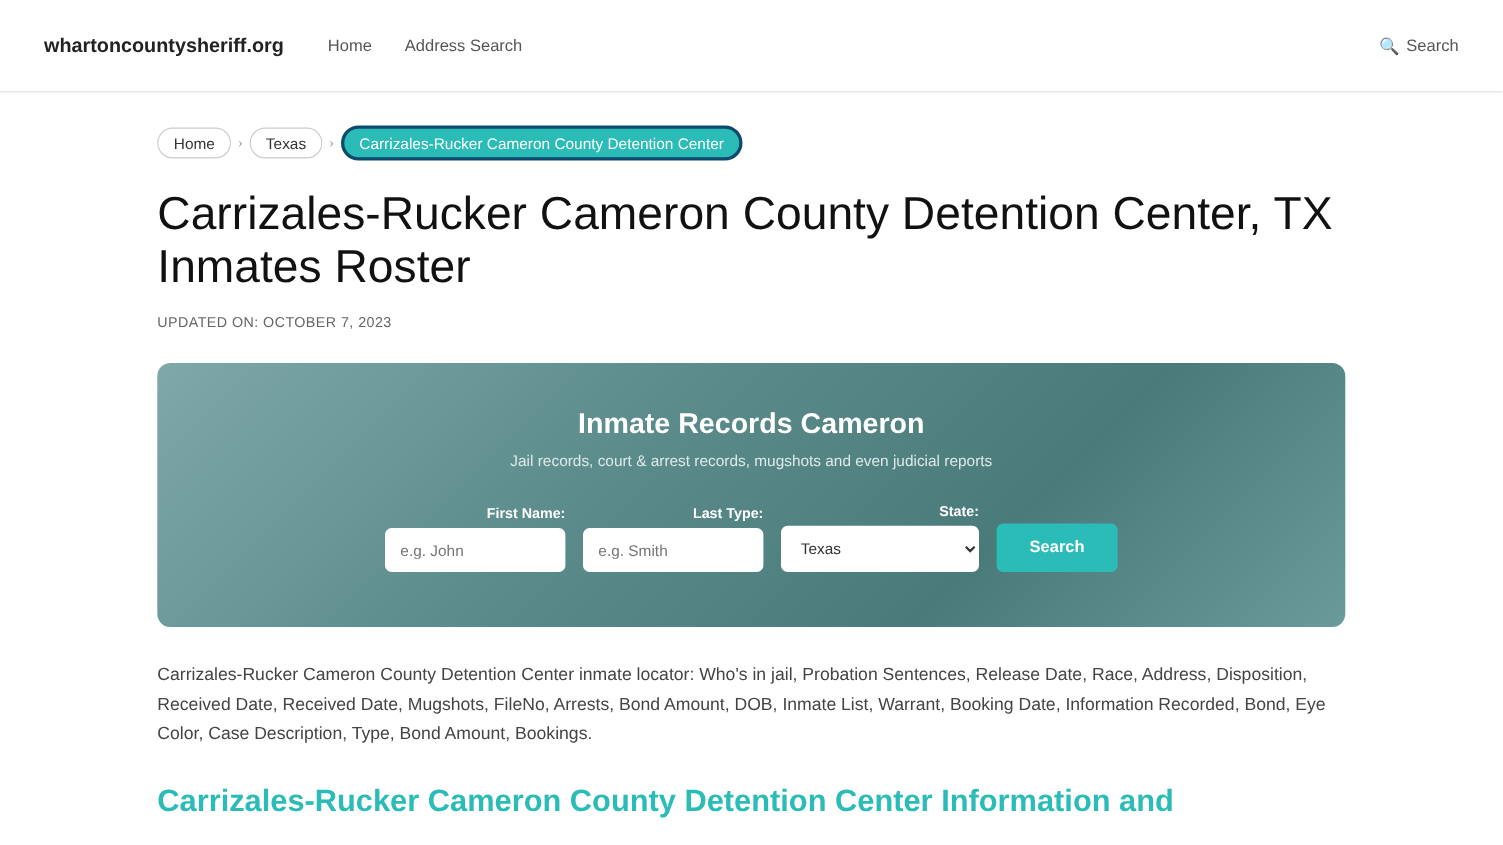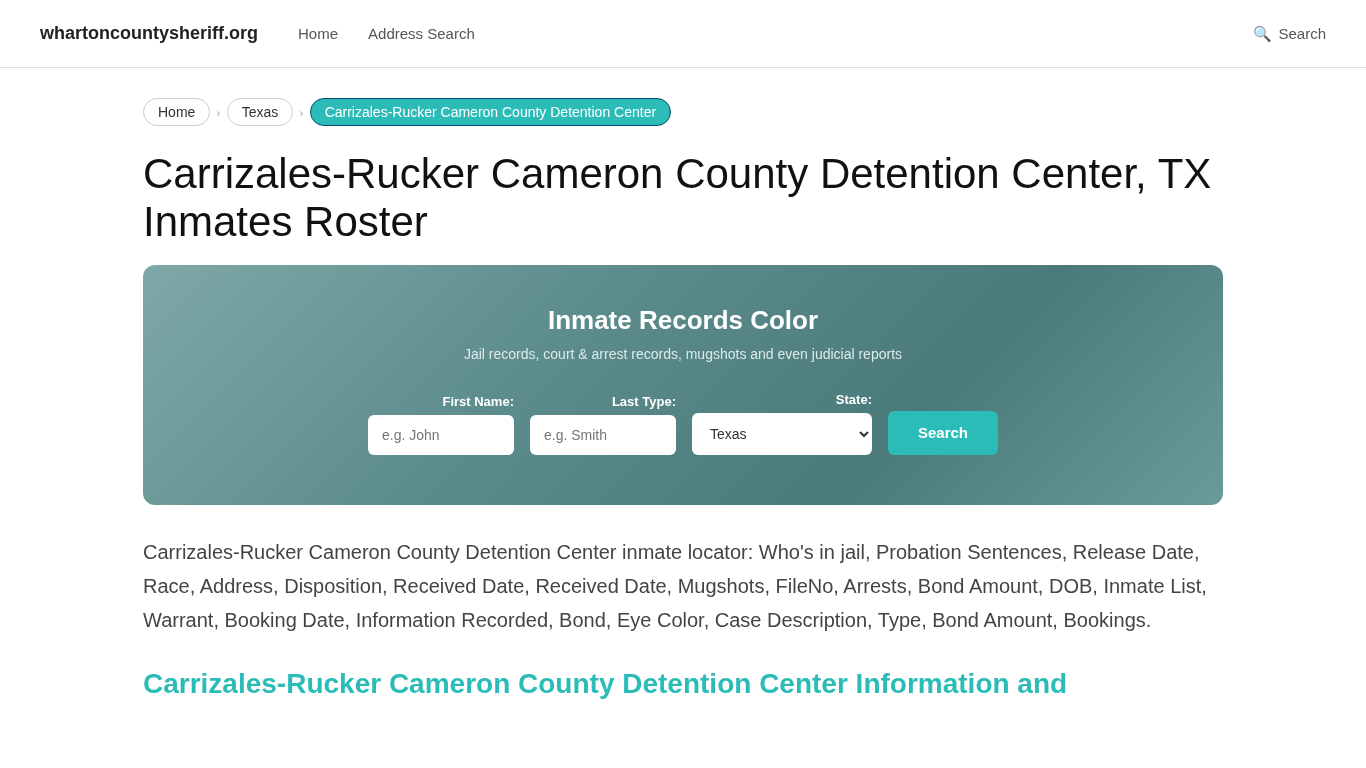--- a/index.html
+++ b/index.html
@@ -3,21 +3,21 @@
   <meta charset="utf-8">
   <style>
     * { box-sizing: border-box; margin: 0; padding: 0; }
     body { font-family: Georgia, 'Times New Roman', serif; background: #fff; color: #222; font-size: 16px; }
 
     
     .navbar {
       background: #fff;
       border-bottom: 1px solid #e0e0e0;
       padding: 0 40px;
-      height: 68px;
+      height: 84px;
       display: flex;
       align-items: center;
       gap: 40px;
     }
     .navbar-brand {
       font-family: Arial, sans-serif;
       font-size: 18px;
       font-weight: 700;
       color: #222;
       text-decoration: none;
@@ -71,21 +71,21 @@
       text-decoration: none;
     }
     .breadcrumb-item.plain {
       border: 1px solid #ccc;
       background: #fff;
       color: #333;
     }
     .breadcrumb-item.active {
       background: #2bbcb8;
       color: #fff;
-      border: 1px solid #0c4a6e;
+      border: 3px solid #0c4a6e;
     }
     .breadcrumb-separator {
       color: #999;
       font-size: 13px;
     }
 
     
     .page-title {
       font-family: Arial, sans-serif;
       font-size: 42px;
@@ -140,21 +140,21 @@
       align-items: flex-end;
       gap: 6px;
     }
     .form-label {
       font-family: Arial, sans-serif;
       font-size: 13px;
       color: #fff;
       font-weight: 600;
     }
     .form-input {
-      width: 146px;
+      width: 164px;
       padding: 12px 14px;
       border: none;
       border-radius: 6px;
       font-size: 14px;
       font-family: Arial, sans-serif;
       color: #666;
       background: #fff;
       outline: none;
     }
     .form-select {
@@ -179,21 +179,21 @@
       font-family: Arial, sans-serif;
       font-weight: 600;
       cursor: pointer;
       height: 44px;
       align-self: flex-end;
     }
 
     
     .description-text {
       font-family: Arial, sans-serif;
-      font-size: 20px;
+      font-size: 16px;
       color: #444;
       line-height: 1.7;
       margin-bottom: 30px;
     }
 
     
     .section-heading {
       font-family: Arial, sans-serif;
       font-size: 28px;
       font-weight: 800;
@@ -223,23 +223,27 @@
   <div class="breadcrumb">
     <a class="breadcrumb-item plain">Home</a>
     <span class="breadcrumb-separator">›</span>
     <a class="breadcrumb-item plain">Texas</a>
     <span class="breadcrumb-separator">›</span>
     <a class="breadcrumb-item active">Carrizales-Rucker Cameron County Detention Center</a>
   </div>
 
   <h1 class="page-title">Carrizales-Rucker Cameron County Detention Center, TX Inmates Roster</h1>
 
+  <div class="updated-date">
+    <span>UPDATED ON:</span>
+    <span>OCTOBER 7, 2023</span>
+  </div>
 
   <div class="search-section">
-    <div class="search-section-title">Inmate Records Color</div>
+    <div class="search-section-title">Inmate Records Cameron</div>
     <div class="search-section-subtitle">Jail records, court &amp; arrest records, mugshots and even judicial reports</div>
     <div class="search-form">
       <div class="form-group">
         <label class="form-label">First Name:</label>
         <input class="form-input" type="text" placeholder="e.g. John" style="">
       </div>
       <div class="form-group">
         <label class="form-label">Last Type:</label>
         <input class="form-input" type="text" placeholder="e.g. Smith" style="">
       </div>

